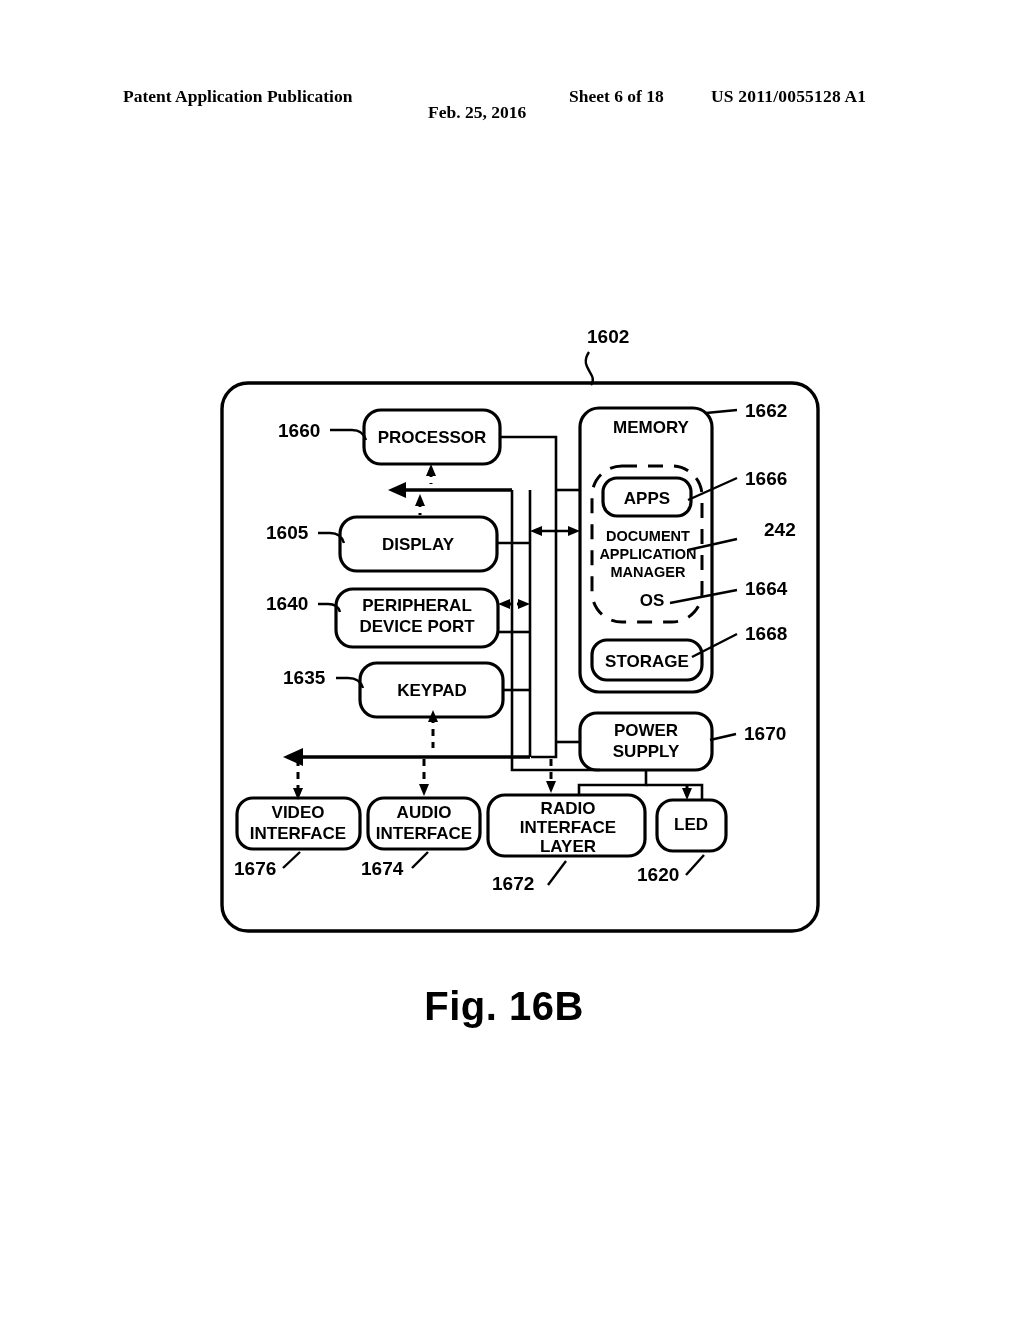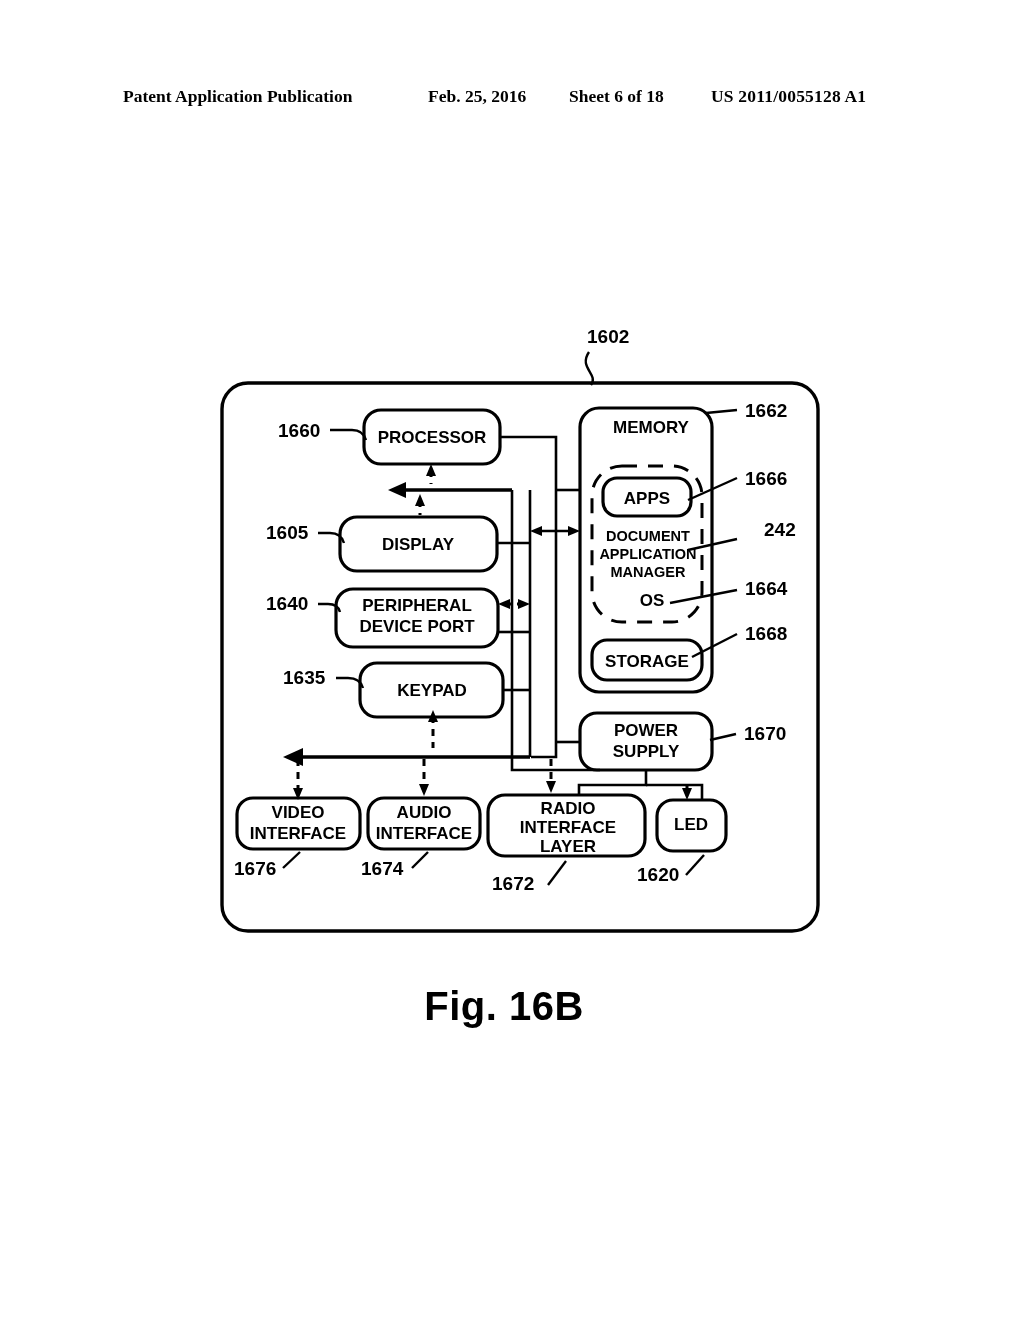--- a/index.html
+++ b/index.html
@@ -24,21 +24,21 @@
     top: 86px;
     left: 0;
     width: 1024px;
     font-family: "Liberation Serif", serif;
     font-weight: bold;
     font-size: 17.5px;
     color: #000;
     white-space: nowrap;
   }
   .hdr-pub  { position: absolute; left: 123px; top: 0; }
-  .hdr-date { position: absolute; left: 428px; top: 0; }
+  .hdr-date { position: absolute; left: 428px; top: 16px; }
   .hdr-sheet{ position: absolute; left: 569px; top: 0; }
   .hdr-num  { position: absolute; left: 711px; top: 0; letter-spacing: 0.2px;}
 
   #figsvg {
     position: absolute;
     left: 0;
     top: 0;
   }
   .fig-caption {
     position: absolute;

